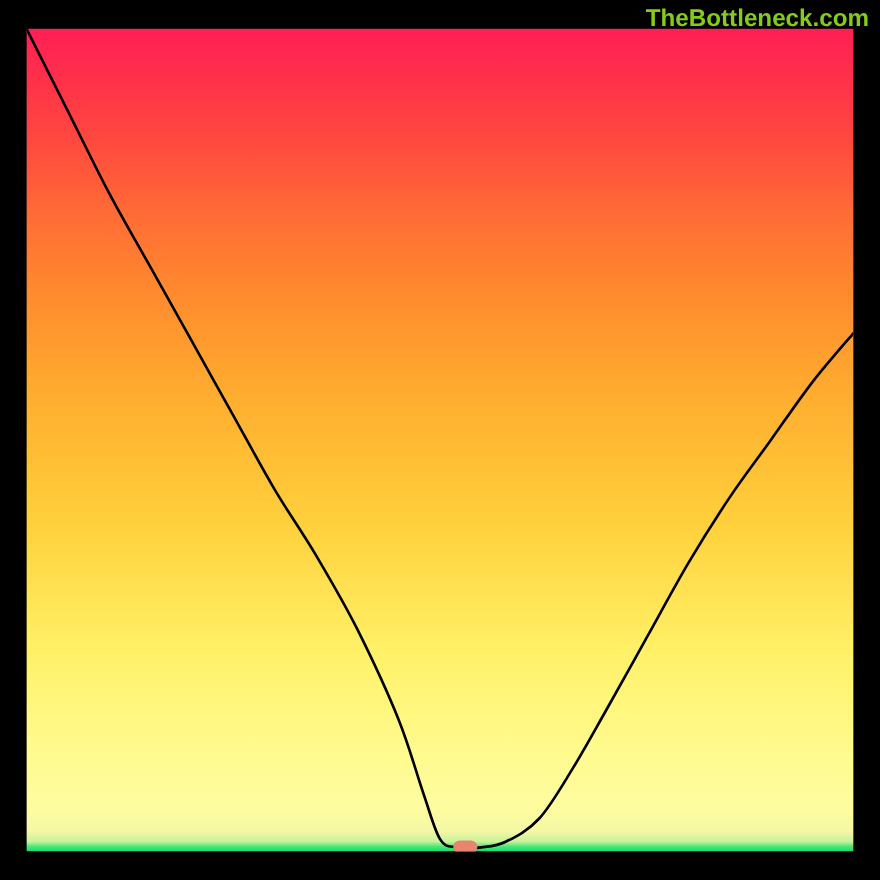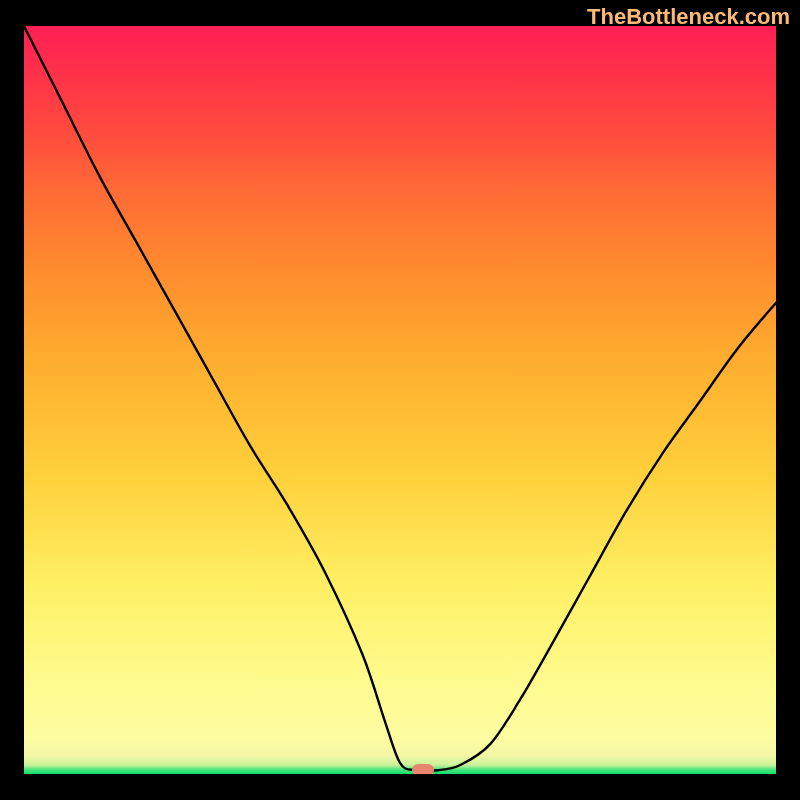--- a/index.html
+++ b/index.html
@@ -14,21 +14,21 @@
   .outer {
     position: relative;
     width: 800px;
     height: 800px;
     background: #000;
   }
   .watermark {
     position: absolute;
     top: 4px;
     right: 10px;
-    color: #fdba74;
+    color: #84cc16;
     font-size: 22px;
     font-weight: 600;
     z-index: 10;
     user-select: none;
   }
   
   .plot {
     position: absolute;
     left: 24px;
     top: 26px;

